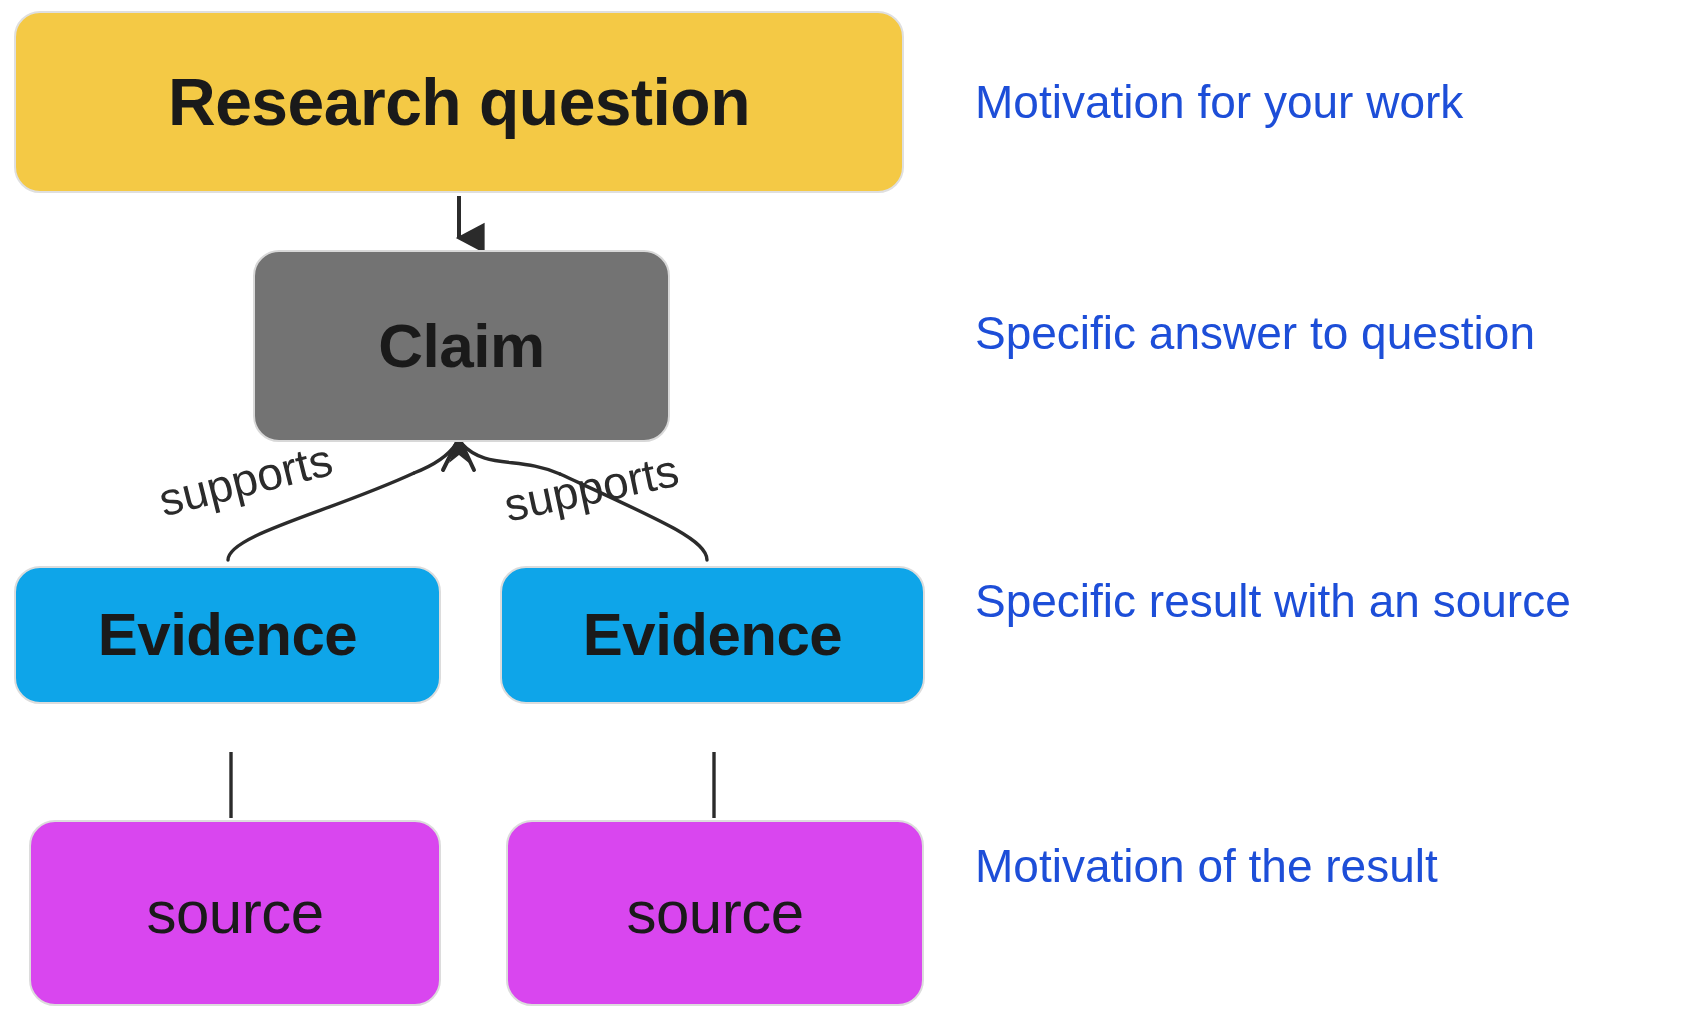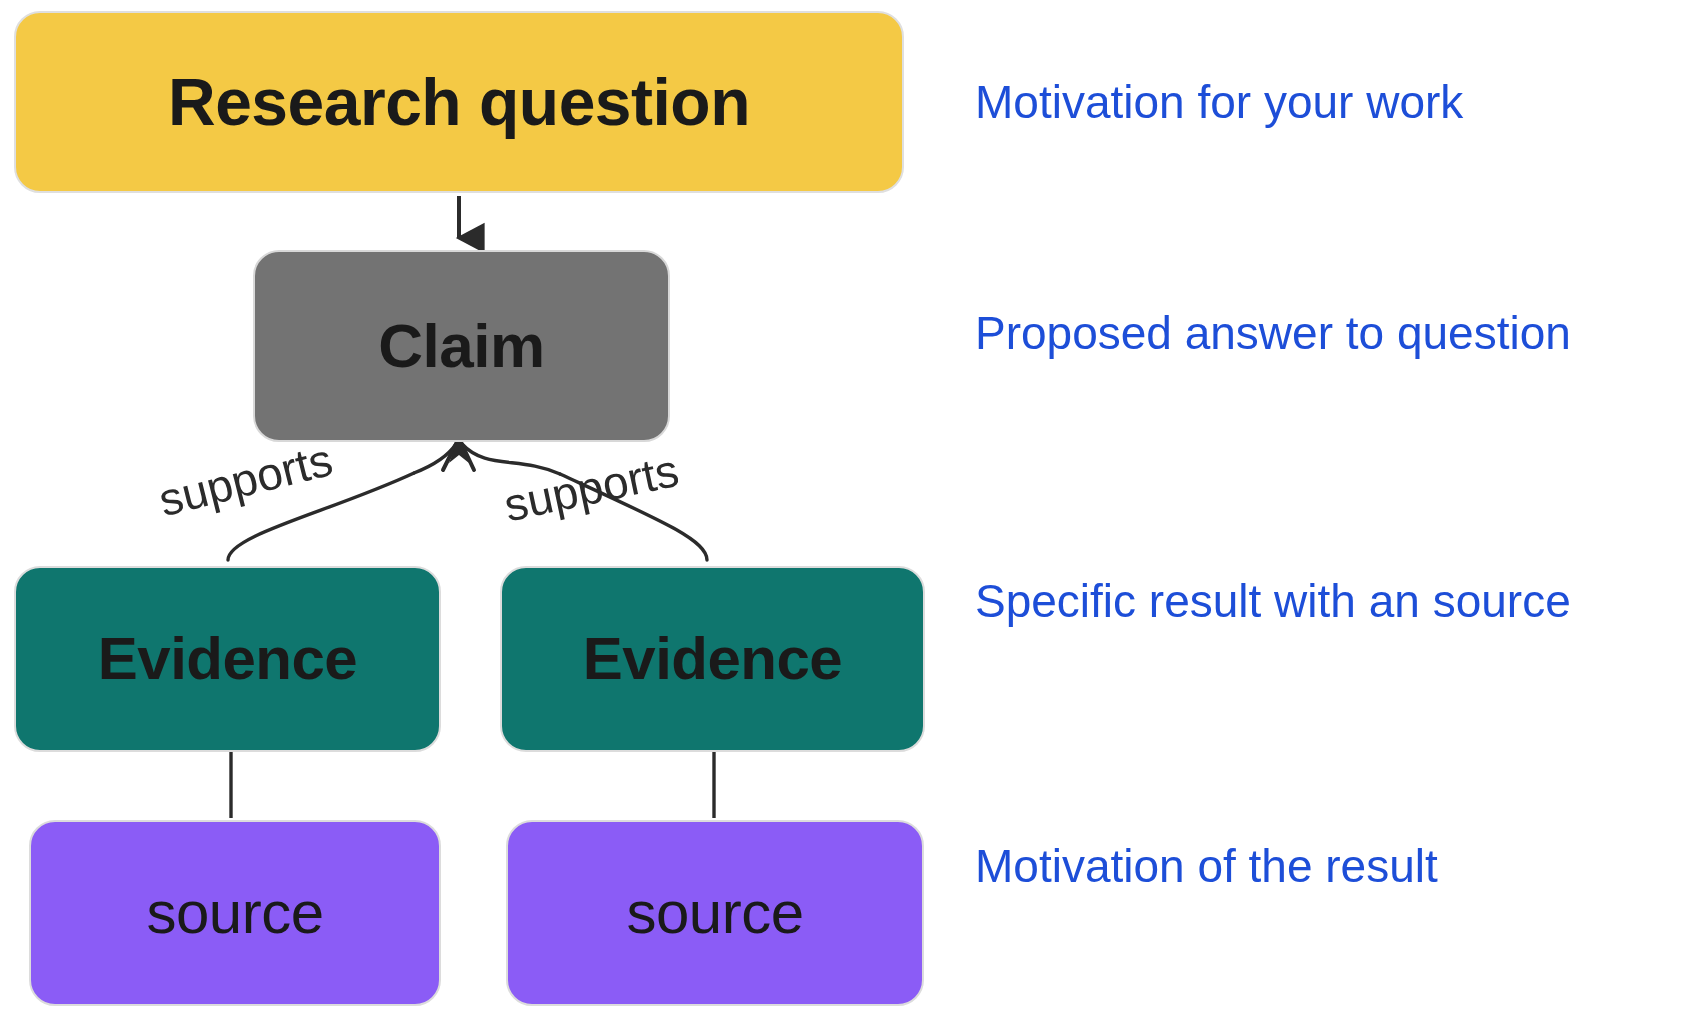--- a/index.html
+++ b/index.html
@@ -68,37 +68,37 @@
   }
   #node-claim .node-label {
     font-size: 62px;
     font-weight: bold;
     letter-spacing: -0.5px;
   }
 
   
   .node-evidence {
     top: 566px;
-    height: 186px;
-    background: #0f766e;
+    height: 138px;
+    background: #0ea5e9;
     border-color: #dcdcdc;
   }
   .node-evidence .node-label {
     font-size: 60px;
     font-weight: bold;
     letter-spacing: -0.5px;
   }
   #node-evidence-1 { left: 14px;  width: 427px; }
   #node-evidence-2 { left: 500px; width: 425px; }
 
   
   .node-source {
     top: 820px;
     height: 186px;
-    background: #8b5cf6;
+    background: #d946ef;
     border: 2px solid #dcdcdc;
   }
   .node-source .node-label {
     font-size: 60px;
     font-weight: normal;
     letter-spacing: -0.5px;
   }
   #node-source-1 { left: 29px;  width: 412px; }
   #node-source-2 { left: 506px; width: 418px; }
 
@@ -216,19 +216,19 @@
   <div class="node node-source" id="node-source-2">
     <span class="node-label">source</span>
   </div>
 
   <div class="edge-label" id="edge-label-supports-left">supports</div>
 
   <div class="edge-label" id="edge-label-supports-right">supports</div>
 
   <div class="desc" id="desc-0">Motivation for your work</div>
 
-  <div class="desc" id="desc-1">Proposed answer to question</div>
+  <div class="desc" id="desc-1">Specific answer to question</div>
 
   <div class="desc" id="desc-2">Specific result with an source</div>
 
   <div class="desc" id="desc-3">Motivation of the result</div>
 
 </div>
 
 </body></html>

